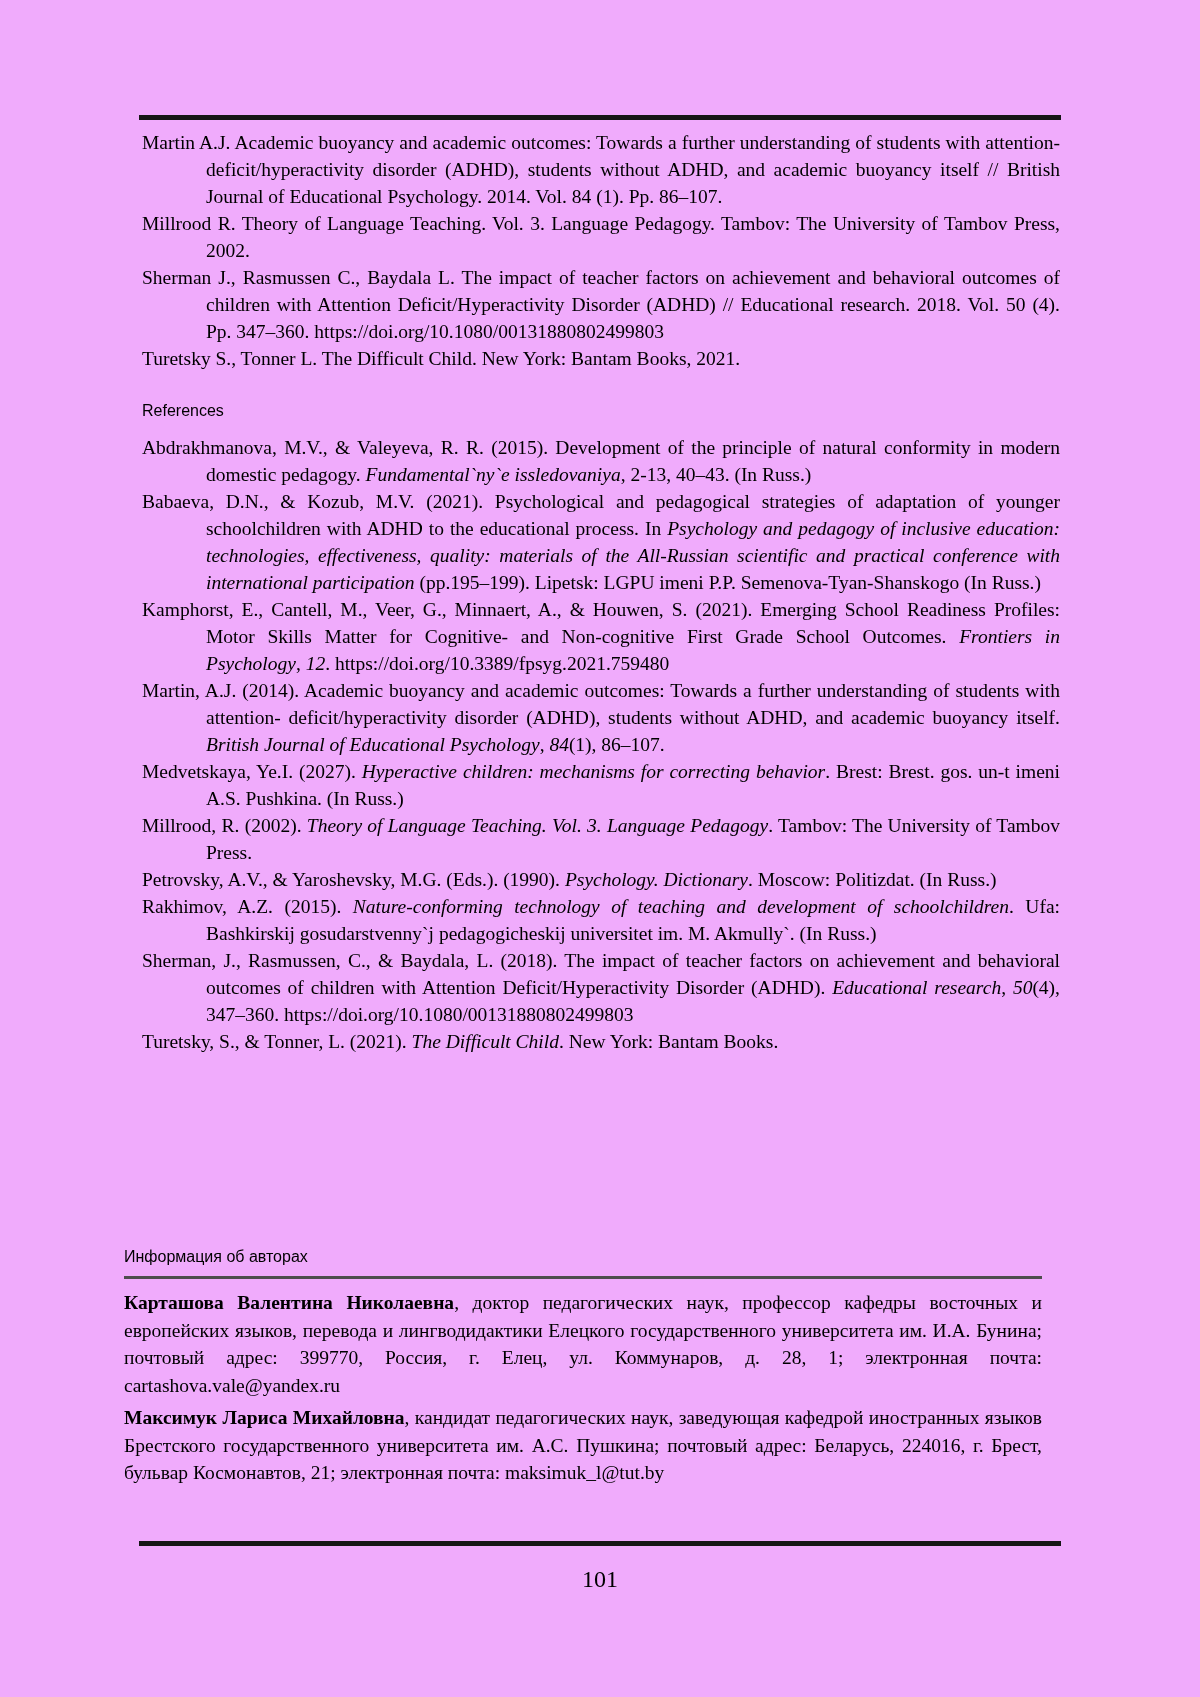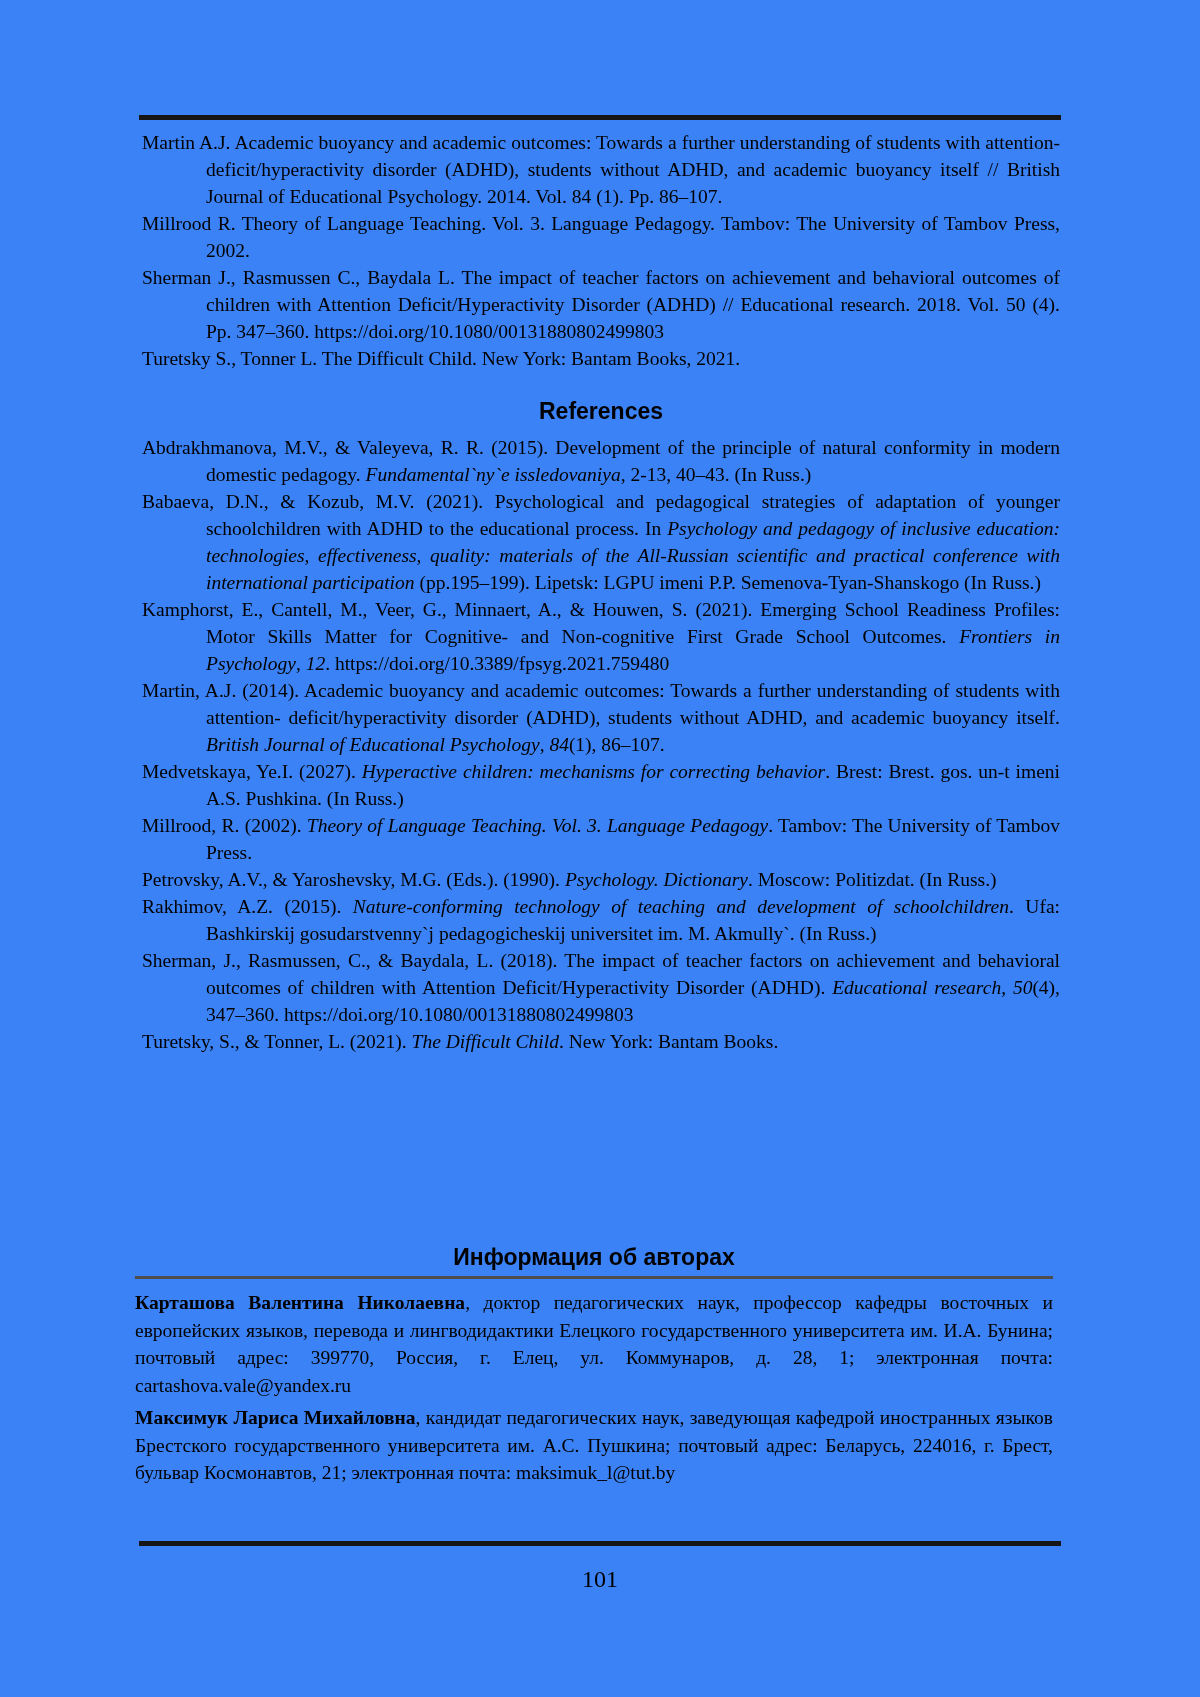--- a/index.html
+++ b/index.html
@@ -1,20 +1,20 @@
 <!DOCTYPE html>
 <html><head>
 <meta charset="utf-8">
 <style>
   html, body { margin: 0; padding: 0; background: #ffffff; }
   .page {
     position: relative;
     width: 1200px;
     height: 1697px;
-    background: #3b82f6;
+    background: #f0abfc;
     color: #000000;
     font-family: "Liberation Serif", serif;
     overflow: hidden;
   }
   .rule-thick {
     position: absolute;
     left: 139px;
     right: 139px;
     height: 5px;
     background: #161616;
@@ -31,31 +31,31 @@
     line-height: 27px;
     text-align: justify;
   }
   .ref {
     margin: 0;
     padding-left: 64px;
     text-indent: -64px;
   }
   .section-heading {
     font-family: "Liberation Sans", sans-serif;
-    font-weight: 700;
-    font-size: 23px;
+    font-weight: 400;
+    font-size: 16px;
     line-height: 28px;
-    text-align: center;
+    text-align: left;
     margin: 0;
   }
   #references-heading { margin: 25px 0 9px 0; }
 
   .authors-block {
     position: absolute;
-    left: 135px;
+    left: 124px;
     width: 918px;
     top: 1243px;
     font-size: 19.5px;
     line-height: 27.5px;
     text-align: justify;
   }
   .heading-rule {
     height: 3px;
     background: #4d4d4d;
     margin: 5px 0 10px 0;

